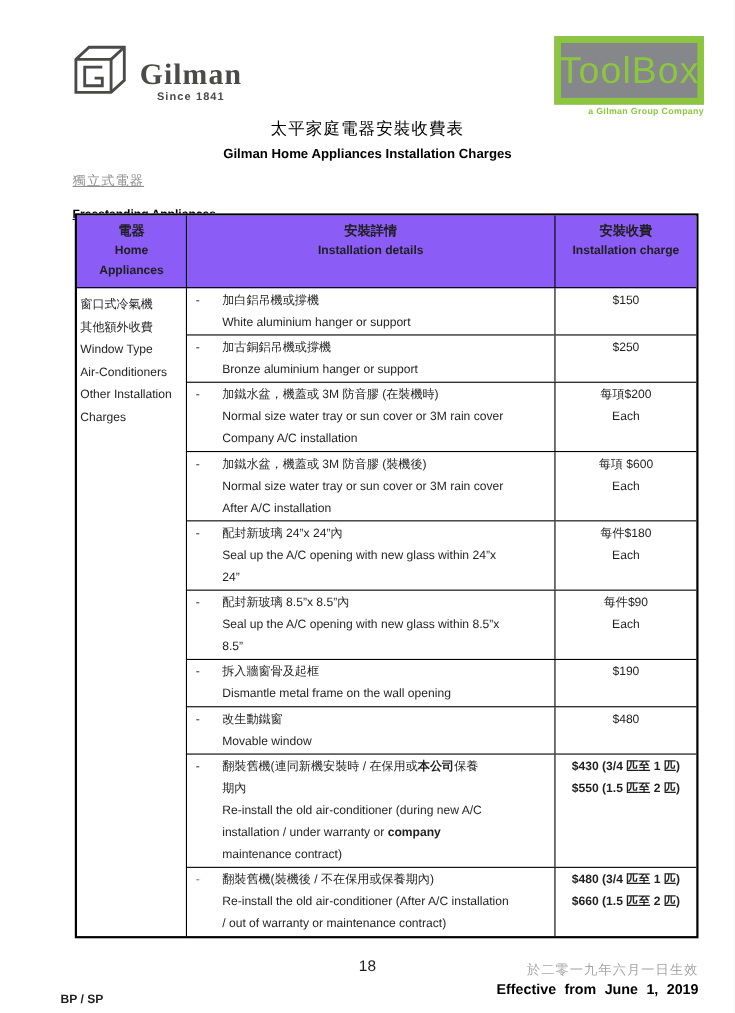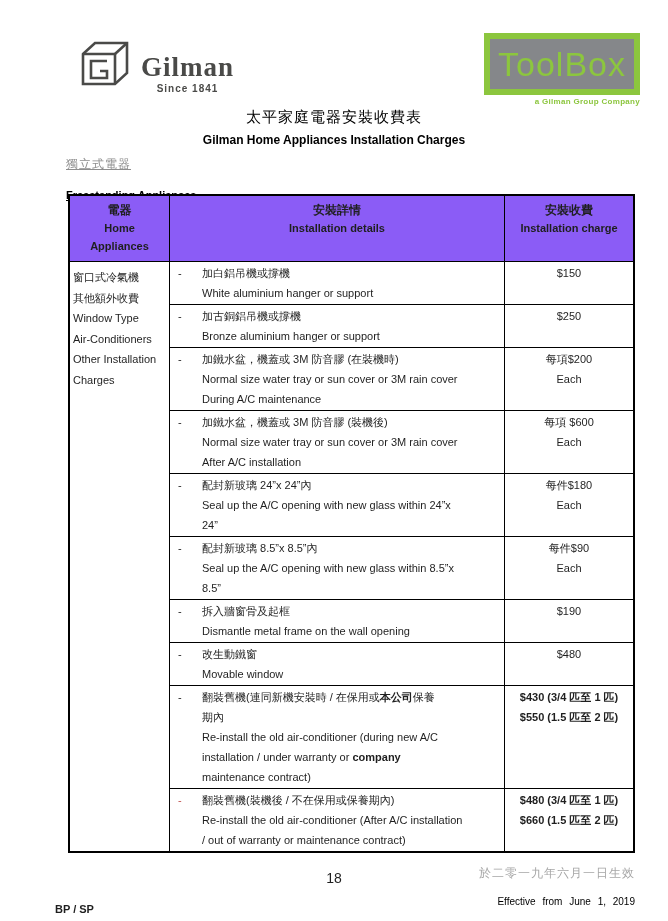--- a/index.html
+++ b/index.html
@@ -4,27 +4,27 @@
 <style>
   * { margin:0; padding:0; box-sizing:border-box; }
   html,body { background:#e8e8e8; }
   body { font-family:"Liberation Sans","DejaVu Sans",sans-serif; }
   .page {
     position:relative; width:668px; height:921px; margin:0 auto;
     background:#ffffff; color:#1f1f1f; overflow:hidden;
   }
 
   
-  .gilman-logo { position:absolute; left:71px; top:40px; display:flex; align-items:flex-start; }
+  .gilman-logo { position:absolute; left:57px; top:40px; display:flex; align-items:flex-start; }
   .gilman-cube { width:62px; height:56px; }
   .gilman-wordwrap { margin-left:8px; margin-top:12px; }
   .gilman-word { font-family:"Liberation Serif","DejaVu Serif",serif; font-weight:bold; font-size:27px; color:#4a4a48; letter-spacing:1px; }
   .gilman-since { font-size:10px; font-weight:bold; color:#4a4a48; text-align:center; margin-top:0px; letter-spacing:1px; }
 
-  .toolbox-wrap { position:absolute; right:28px; top:33px; width:156px;margin-left:24px; }
+  .toolbox-wrap { position:absolute; right:28px; top:33px; width:136px;margin-left:24px; }
   .toolbox-box {
     border:6px solid #8CC63E; background:#85878A; height:62px;
     display:flex; align-items:center; justify-content:center;
   }
   .toolbox-text { color:#8CC63E; font-size:34px; font-weight:400; letter-spacing:1px; line-height:1; }
   .toolbox-tagline { text-align:right; color:#8CC63E; font-size:8px; font-weight:bold; margin-top:2px; letter-spacing:0.3px; }
 
   
   .title-zh { position:absolute; top:108px; left:0; width:100%; text-align:center; font-size:15px; font-weight:normal; color:#000; letter-spacing:1px; }
   .title-en { position:absolute; top:133px; left:0; width:100%; text-align:center; font-size:12px; font-weight:bold; color:#000; }
@@ -49,21 +49,21 @@
   .cell-detail { flex:1; border-right:1px solid #000; display:flex; padding:1px 4px 1px 8px; line-height:20px; }
   .dash { width:24px; flex:none; }
   .dtext { flex:1; }
   .cell-charge { width:128px; flex:none; text-align:center; padding:1px 2px; line-height:20px; }
 
   
   .page-number { position:absolute; bottom:35px; left:0; width:100%; text-align:center; font-size:14px; color:#1f1f1f; }
   .footer-left { position:absolute; left:55px; bottom:6px; font-size:11px; font-weight:bold; color:#1f1f1f; }
   .footer-right { position:absolute; right:33px; bottom:14px; text-align:right; }
   .footer-zh { font-size:12px; color:#a6a6a6; letter-spacing:1px; }
-  .footer-en { font-size:10px; font-weight:normal; color:#000; word-spacing:4px; margin-top:14px; }
+  .footer-en { font-size:13px; font-weight:bold; color:#000; word-spacing:4px; margin-top:2px; }
 </style>
 </head>
 <body>
 
 <div class="page">
 
   <div class="gilman-logo">
     <svg class="gilman-cube" viewBox="0 0 62 56" fill="none" stroke="#4a4a48" stroke-width="2.6" stroke-linejoin="miter">
       <path d="M12,14 L24,3 L56,3 L56,33 L44,44 L12,44 Z"></path>
       <path d="M12,14 L44,14 L44,44"></path>
@@ -137,21 +137,21 @@
             <div class="cell-charge">
               <div class="cline">$250</div>
             </div>
           </div>
           <div class="trow">
             <div class="cell-detail">
               <div class="dash">-</div>
               <div class="dtext">
                 <div class="dline"><span>加鐵水盆，機蓋或 3M 防音膠 (在裝機時)</span></div>
                 <div class="dline"><span>Normal size water tray or sun cover or 3M rain cover</span></div>
-                <div class="dline"><span>During A/C maintenance</span></div>
+                <div class="dline"><span>Company A/C installation</span></div>
               </div>
             </div>
             <div class="cell-charge">
               <div class="cline">每項$200</div>
               <div class="cline">Each</div>
             </div>
           </div>
           <div class="trow">
             <div class="cell-detail">
               <div class="dash">-</div>

